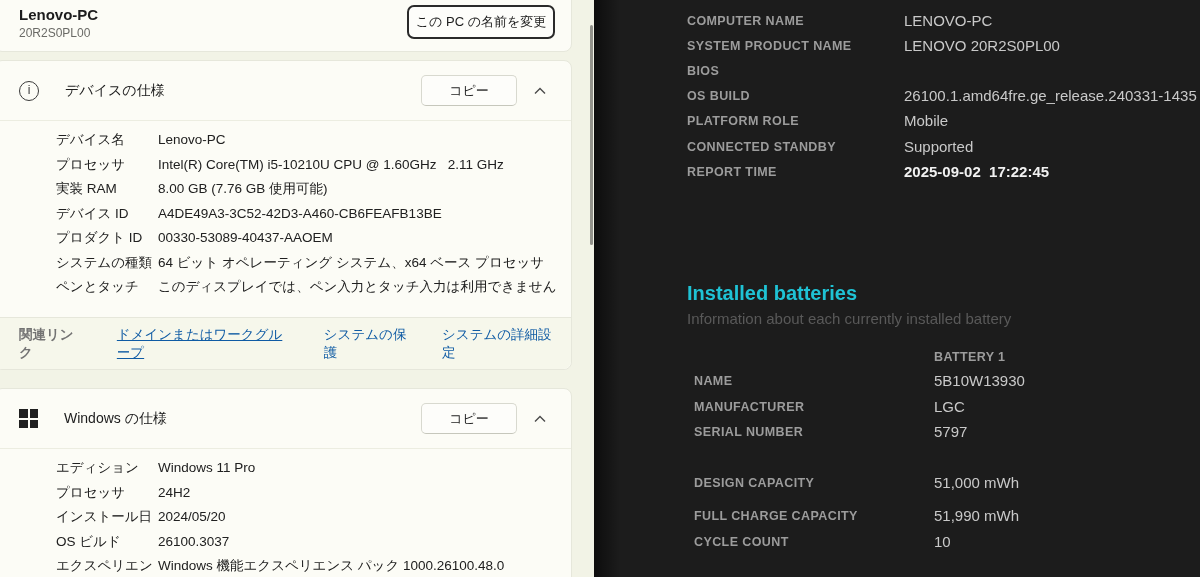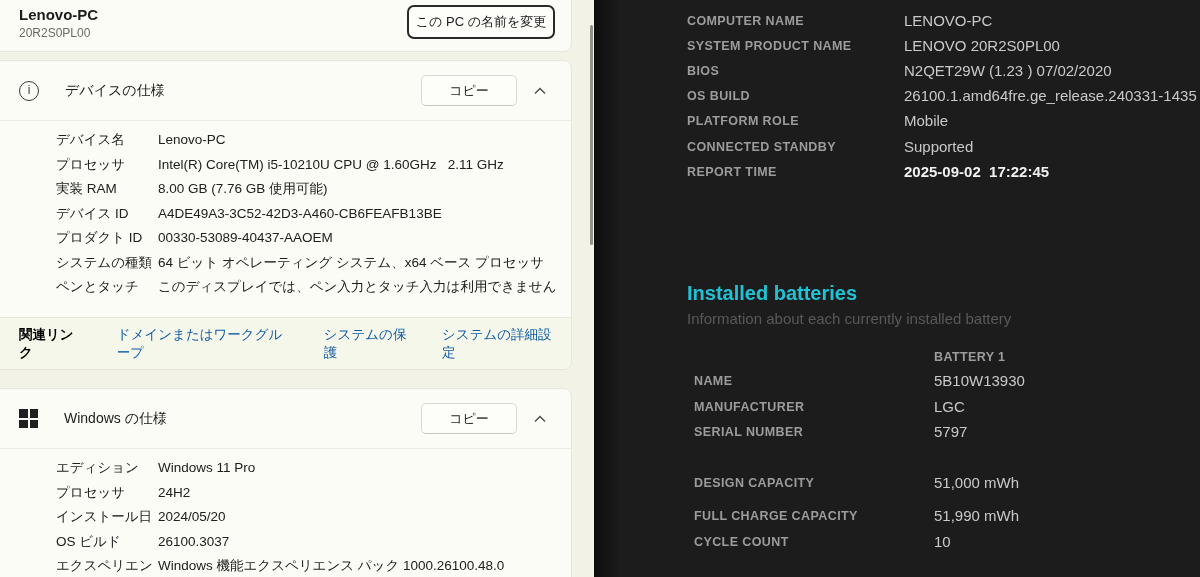--- a/index.html
+++ b/index.html
@@ -26,23 +26,23 @@
   .info-icon { width:20px; height:20px; border:1.5px solid #3a3a3a; border-radius:50%; color:#3a3a3a; font-size:12px; line-height:17px; text-align:center; flex-shrink:0; }
   .win-icon { width:19px; height:19px; display:grid; grid-template-columns:1fr 1fr; grid-template-rows:1fr 1fr; gap:2px; flex-shrink:0; }
   .win-icon span { background:#1f1f1f; }
 
   .card-body { border-top:1px solid #ecede1; padding-top:7px; }
   .spec-row { display:flex; align-items:flex-start; padding:3px 14px 3px 61px; font-size:13.5px; color:#202020; line-height:18.5px; }
   .spec-label { width:102px; flex-shrink:0; }
   .spec-value { flex:1; white-space:pre-wrap; }
 
   .card-footer { position:absolute; left:0; right:0; bottom:0; height:52px; background:#f6f7eb; border-top:1px solid #e6e7db; border-radius:0 0 8px 8px; display:flex; align-items:center; padding:0 16px 0 24px; font-size:13.5px; }
-  .footer-label { font-weight:bold; color:#000000; }
+  .footer-label { font-weight:bold; color:#737373; }
   .footer-link { margin-left:30px; color:#0f5ba4; text-decoration:none; cursor:pointer; }
-  .footer-link:first-of-type { margin-left:35px; }
+  .footer-link:first-of-type { margin-left:35px;text-decoration:underline; }
 
   .scrollbar-thumb { position:absolute; left:590px; top:25px; width:3px; height:220px; background:#92928a; border-radius:2px; cursor:pointer; }
 
   
   .right-panel { position:absolute; left:594px; top:0; width:707px; height:577px; background:#1c1c1c; }
   .right-panel::before { content:""; position:absolute; left:0; top:0; bottom:0; width:26px; background:linear-gradient(90deg, rgba(0,0,0,0.55), rgba(0,0,0,0)); pointer-events:none; }
 
   .r-row { position:absolute; left:0; width:100%; height:22px; }
   .r-label { position:absolute; left:93px; top:2px; font-size:12.5px; font-weight:bold; color:#9c9c9c; letter-spacing:0.4px; white-space:nowrap; }
   .r-value { position:absolute; left:310px; top:0; font-size:15px; color:#c9c9c9; white-space:pre-wrap; }
@@ -169,21 +169,20 @@
     <div class="r-row" style="top:12px">
       <span class="r-label">COMPUTER NAME</span>
       <span class="r-value">LENOVO-PC</span>
     </div>
     <div class="r-row" style="top:37px">
       <span class="r-label">SYSTEM PRODUCT NAME</span>
       <span class="r-value">LENOVO 20R2S0PL00</span>
     </div>
     <div class="r-row" style="top:62px">
       <span class="r-label">BIOS</span>
-      <span class="r-value">N2QET29W (1.23 ) 07/02/2020</span>
     </div>
     <div class="r-row" style="top:87px">
       <span class="r-label">OS BUILD</span>
       <span class="r-value">26100.1.amd64fre.ge_release.240331-1435</span>
     </div>
     <div class="r-row" style="top:138px">
       <span class="r-label">CONNECTED STANDBY</span>
       <span class="r-value">Supported</span>
     </div>
     <div class="r-row" style="top:112px">

